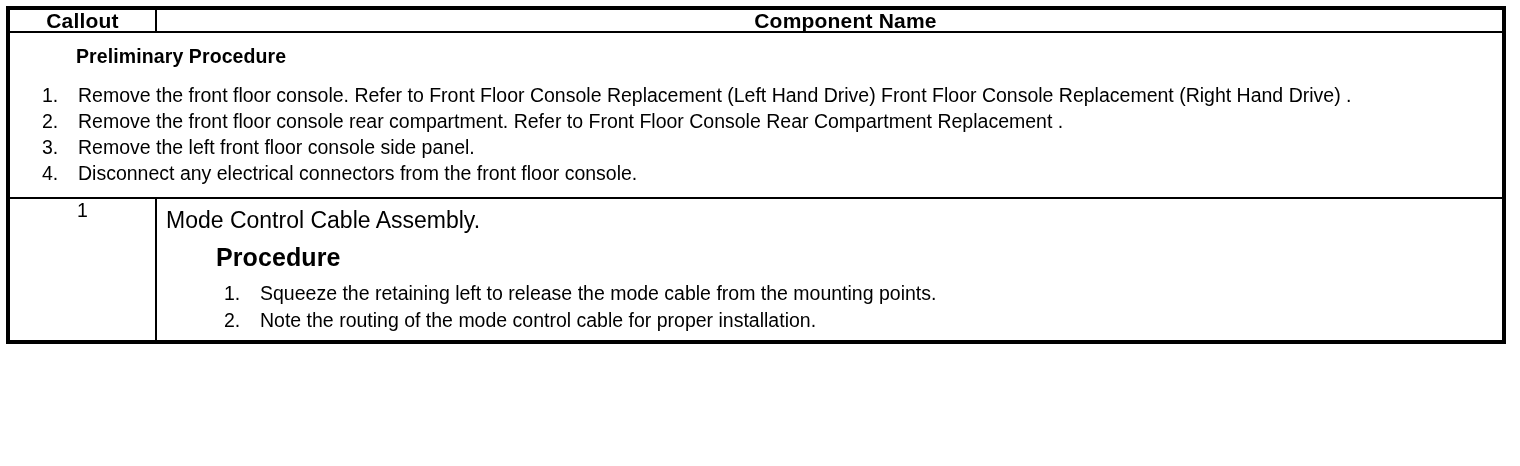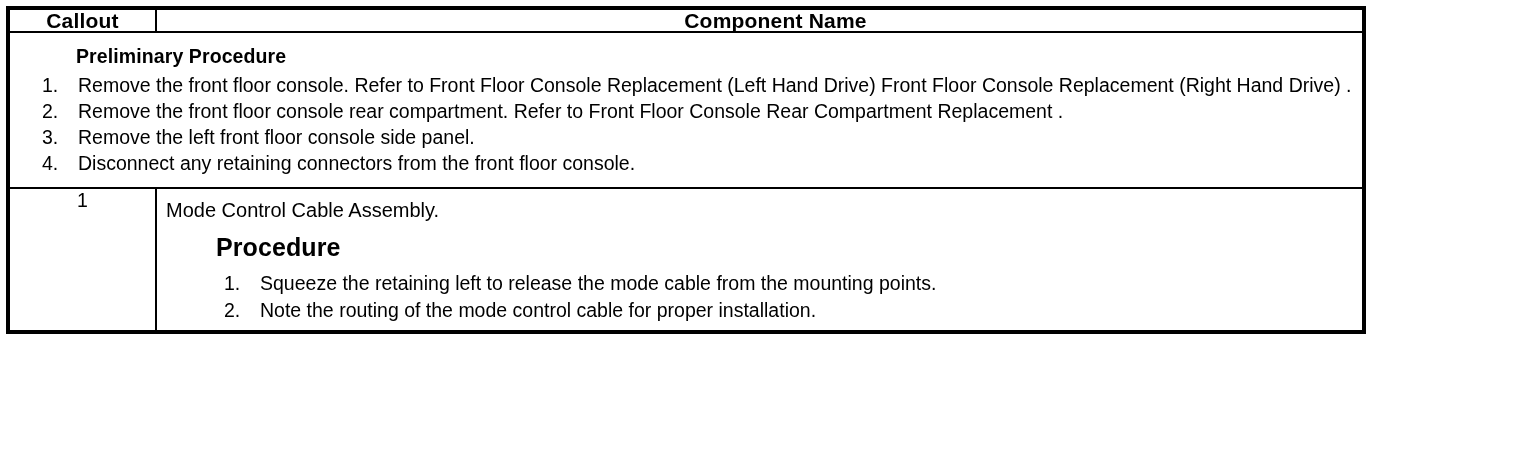--- a/index.html
+++ b/index.html
@@ -17,21 +17,21 @@
   }
 
   .table-wrap {
     position: absolute;
     left: 6px;
     top: 6px;
     width: 1500px;
   }
 
   table.spec-table {
-    width: 1360px;
+    width: 1500px;
     border-collapse: collapse;
     table-layout: fixed;
     border: 4px solid #000;
   }
 
   table.spec-table td,
   table.spec-table th {
     border: 2px solid #000;
     padding: 0;
     vertical-align: top;
@@ -64,21 +64,21 @@
   }
   .prelim-inner {
     padding: 12px 10px 10px 10px;
     font-size: 19px;
     line-height: 24px;
   }
   .prelim-title {
     font-weight: bold;
     font-size: 19.5px;
     line-height: 22px;
-    margin: 0 0 6px 56px;
+    margin: 0 0 16px 56px;
     letter-spacing: 0.1px;
   }
 
   ol.numlist {
     list-style: none;
     margin: 0;
     padding: 0;
   }
   ol.numlist > li {
     position: relative;
@@ -105,21 +105,21 @@
   .comp-cell {
     padding: 0;
   }
   .comp-inner {
     padding: 9px 10px 6px 9px;
     font-size: 19.5px;
     line-height: 24px;
   }
   .comp-title {
     margin: 0 0 14px 0;
-    font-size: 20px;
+    font-size: 23px;
     line-height: 24px;
   }
   .proc-title {
     font-weight: bold;
     font-size: 25px;
     line-height: 22px;
     margin: 0 0 12px 50px;
     letter-spacing: 0.1px;
   }
   ol.sublist {
@@ -170,21 +170,21 @@
               <li>
                 <span class="num">2.</span>
                 <span class="txt">Remove the front floor console rear compartment. Refer to Front Floor Console Rear Compartment Replacement .</span>
               </li>
               <li>
                 <span class="num">3.</span>
                 <span class="txt">Remove the left front floor console side panel.</span>
               </li>
               <li>
                 <span class="num">4.</span>
-                <span class="txt">Disconnect any retaining connectors from the front floor console.</span>
+                <span class="txt">Disconnect any electrical connectors from the front floor console.</span>
               </li>
             </ol>
           </div>
         </td>
       </tr>
       <tr>
         <td class="callout-cell">1</td>
         <td class="comp-cell">
           <div class="comp-inner">
             <div class="comp-title">Mode Control Cable Assembly.</div>

